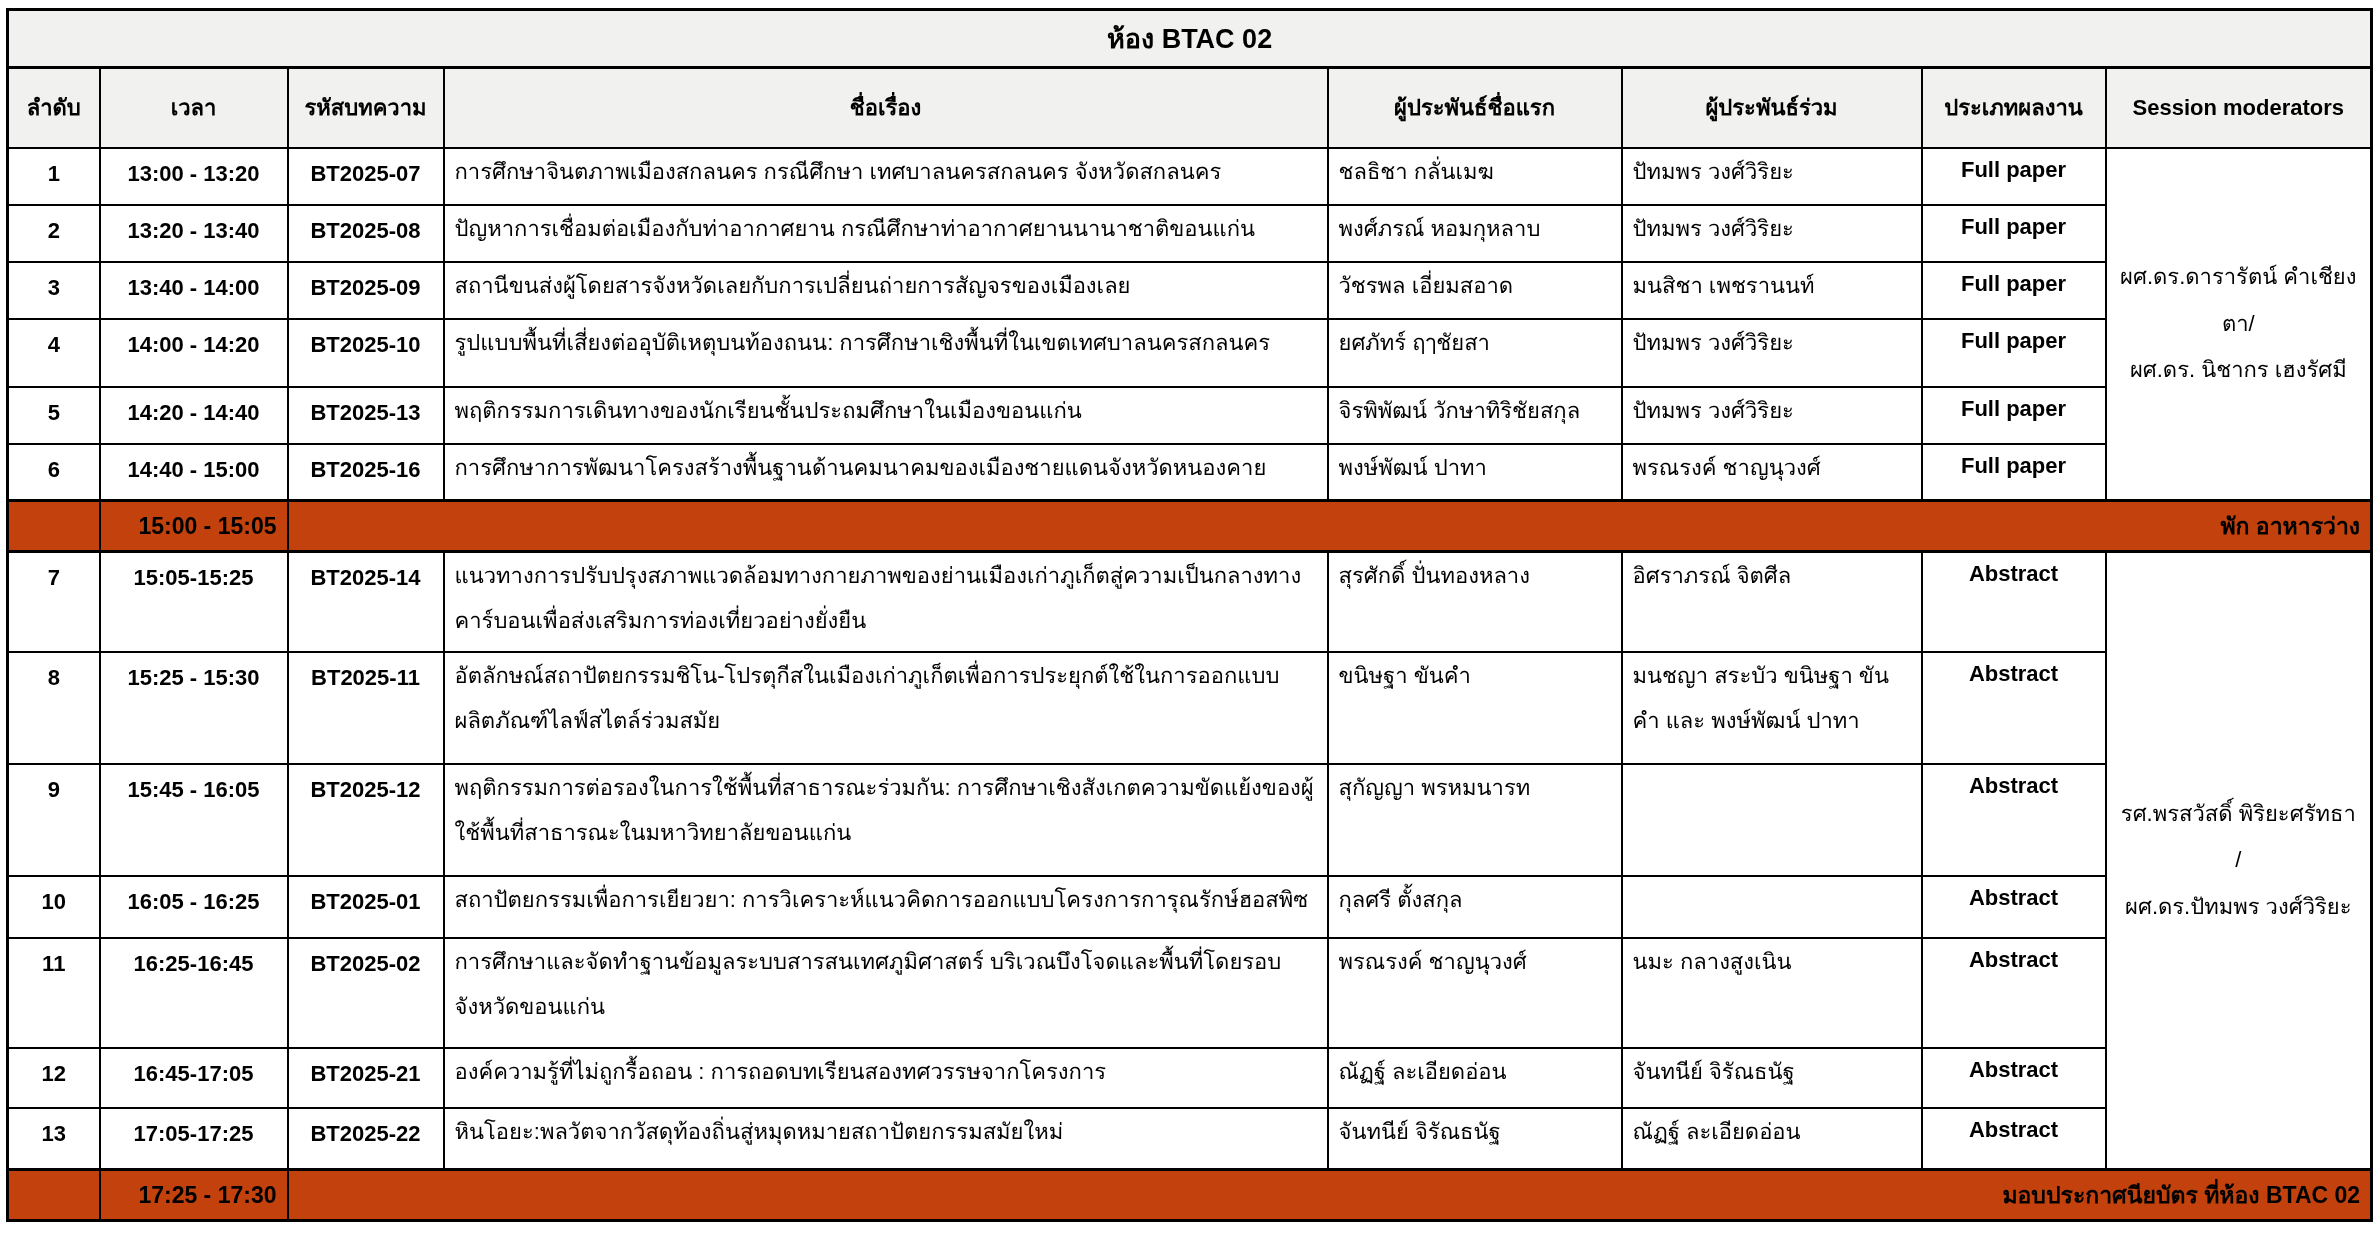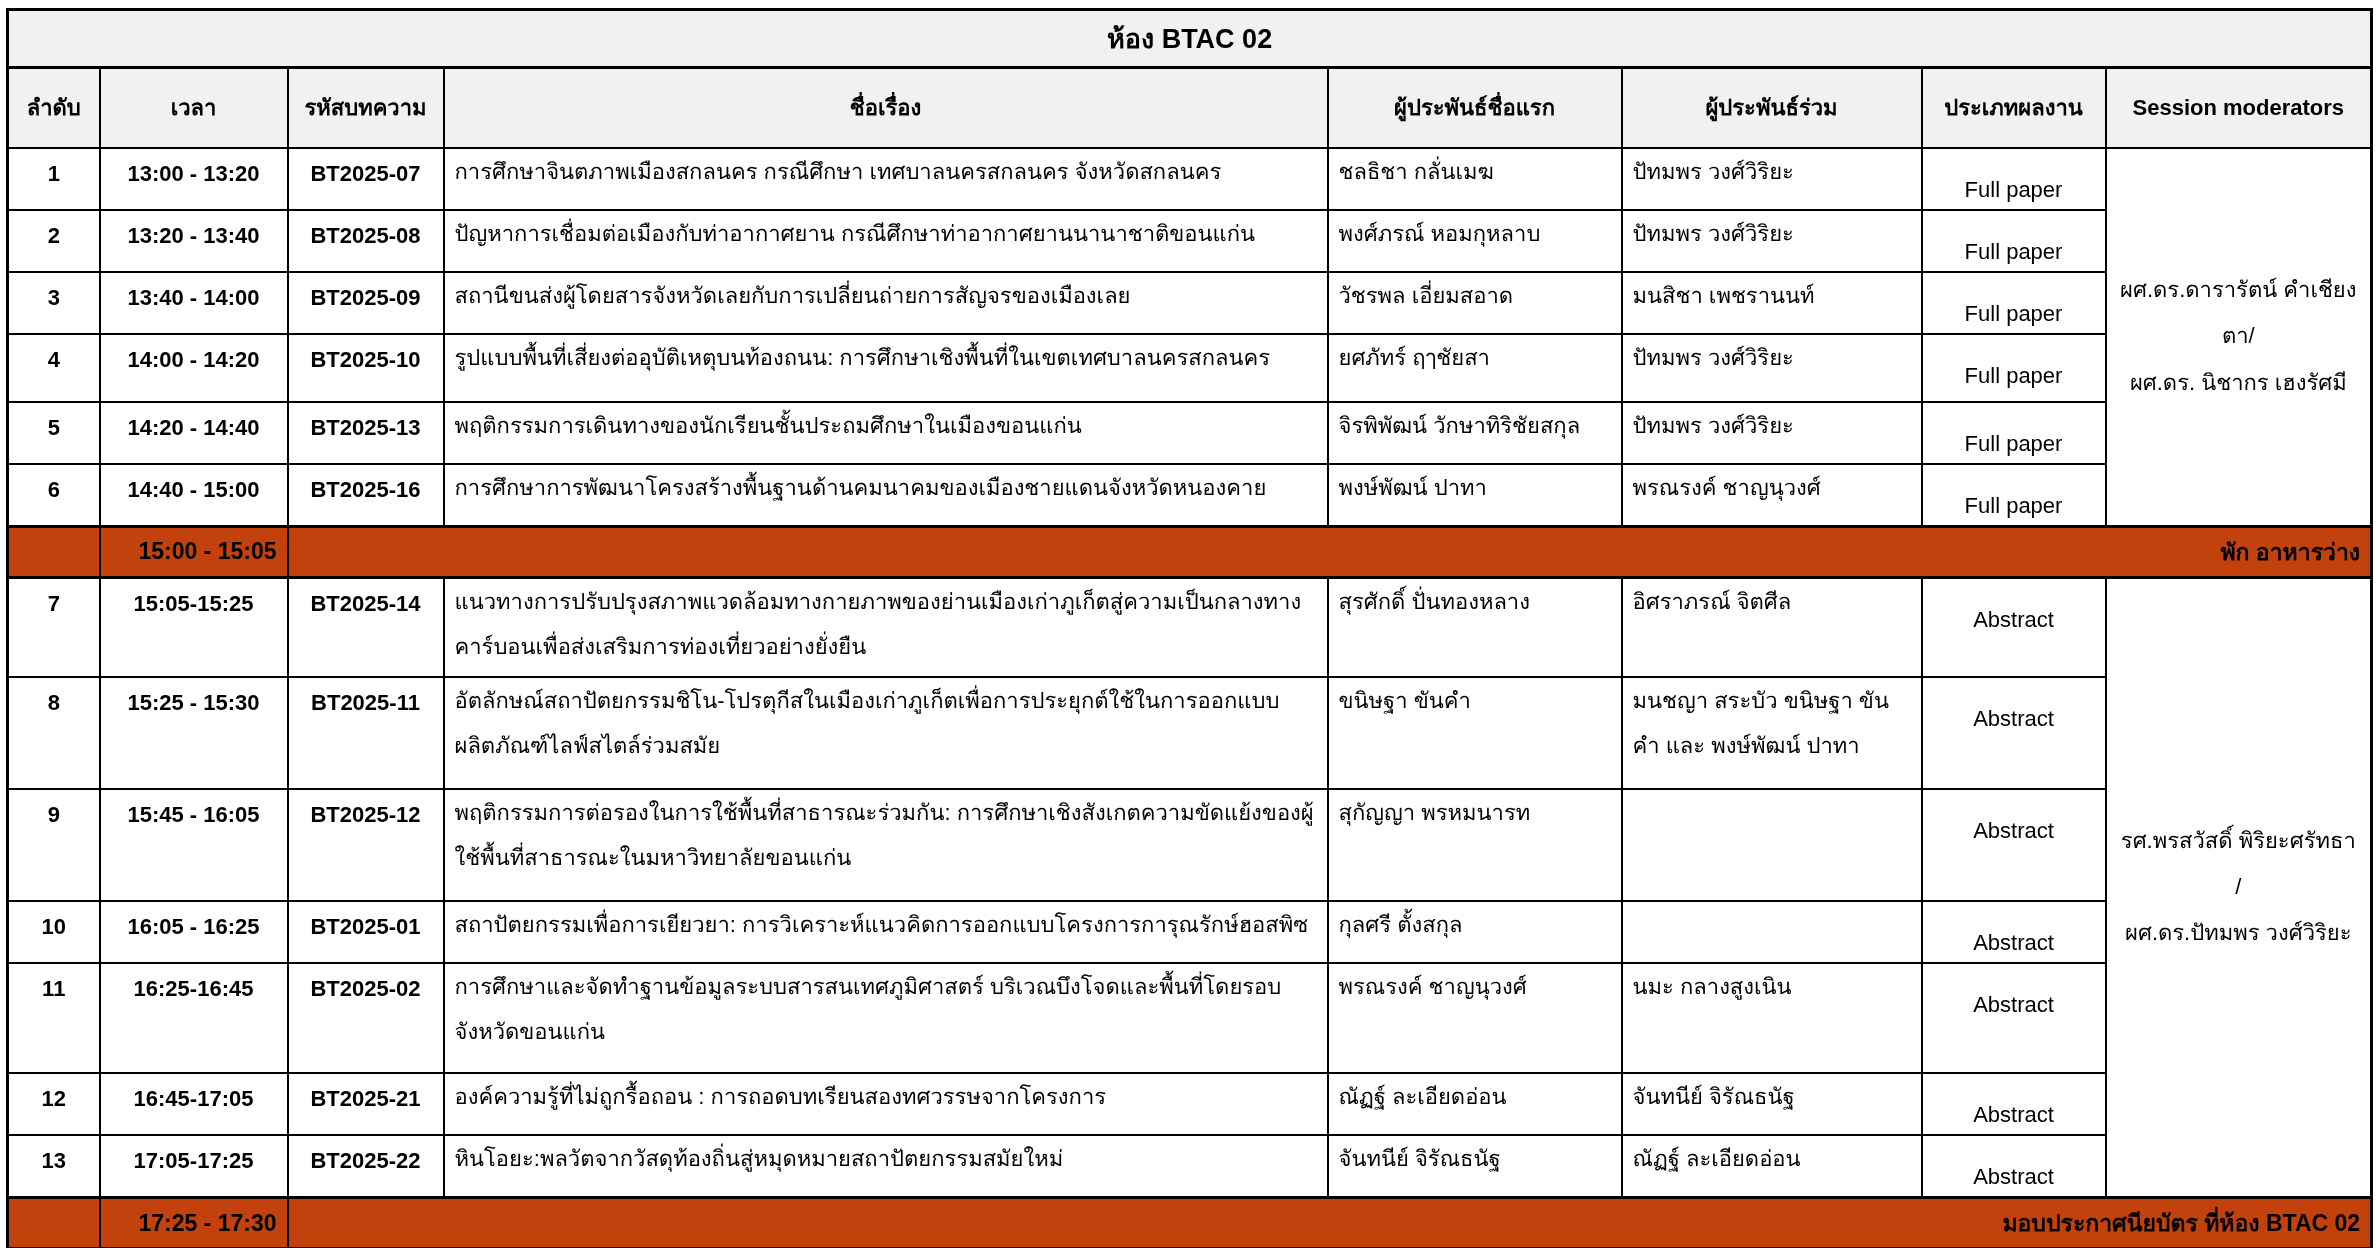--- a/index.html
+++ b/index.html
@@ -22,21 +22,21 @@
   .title-row td {
     background:#f1f1ef; text-align:center; font-weight:bold; font-size:27px;
     height:48px; vertical-align:middle; border-bottom:3px solid #000;
   }
   th {
     background:#f1f1ef; font-weight:bold; text-align:center;
     vertical-align:middle; height:80px; font-size:22px;
   }
   .c-no,.c-time,.c-code { text-align:center; font-weight:bold; vertical-align:top; padding-top:12px; }
   .c-title,.c-first,.c-co { text-align:left; vertical-align:top; padding-top:0; line-height:2.05; }
-  .c-type { text-align:center; font-weight:normal; vertical-align:top; padding-top:28px; }
+  .c-type { text-align:center; font-weight:bold; vertical-align:top; padding-top:8px; }
   .c-mod { text-align:center; font-weight:normal; vertical-align:middle; line-height:2.1; }
   .break-row td {
     background:#c2410c; font-weight:bold; text-align:right; vertical-align:middle;
     border-top:3px solid #000; border-bottom:3px solid #000; font-size:23px;
   }
 </style>
 </head>
 <body>
 
 <div class="page">

